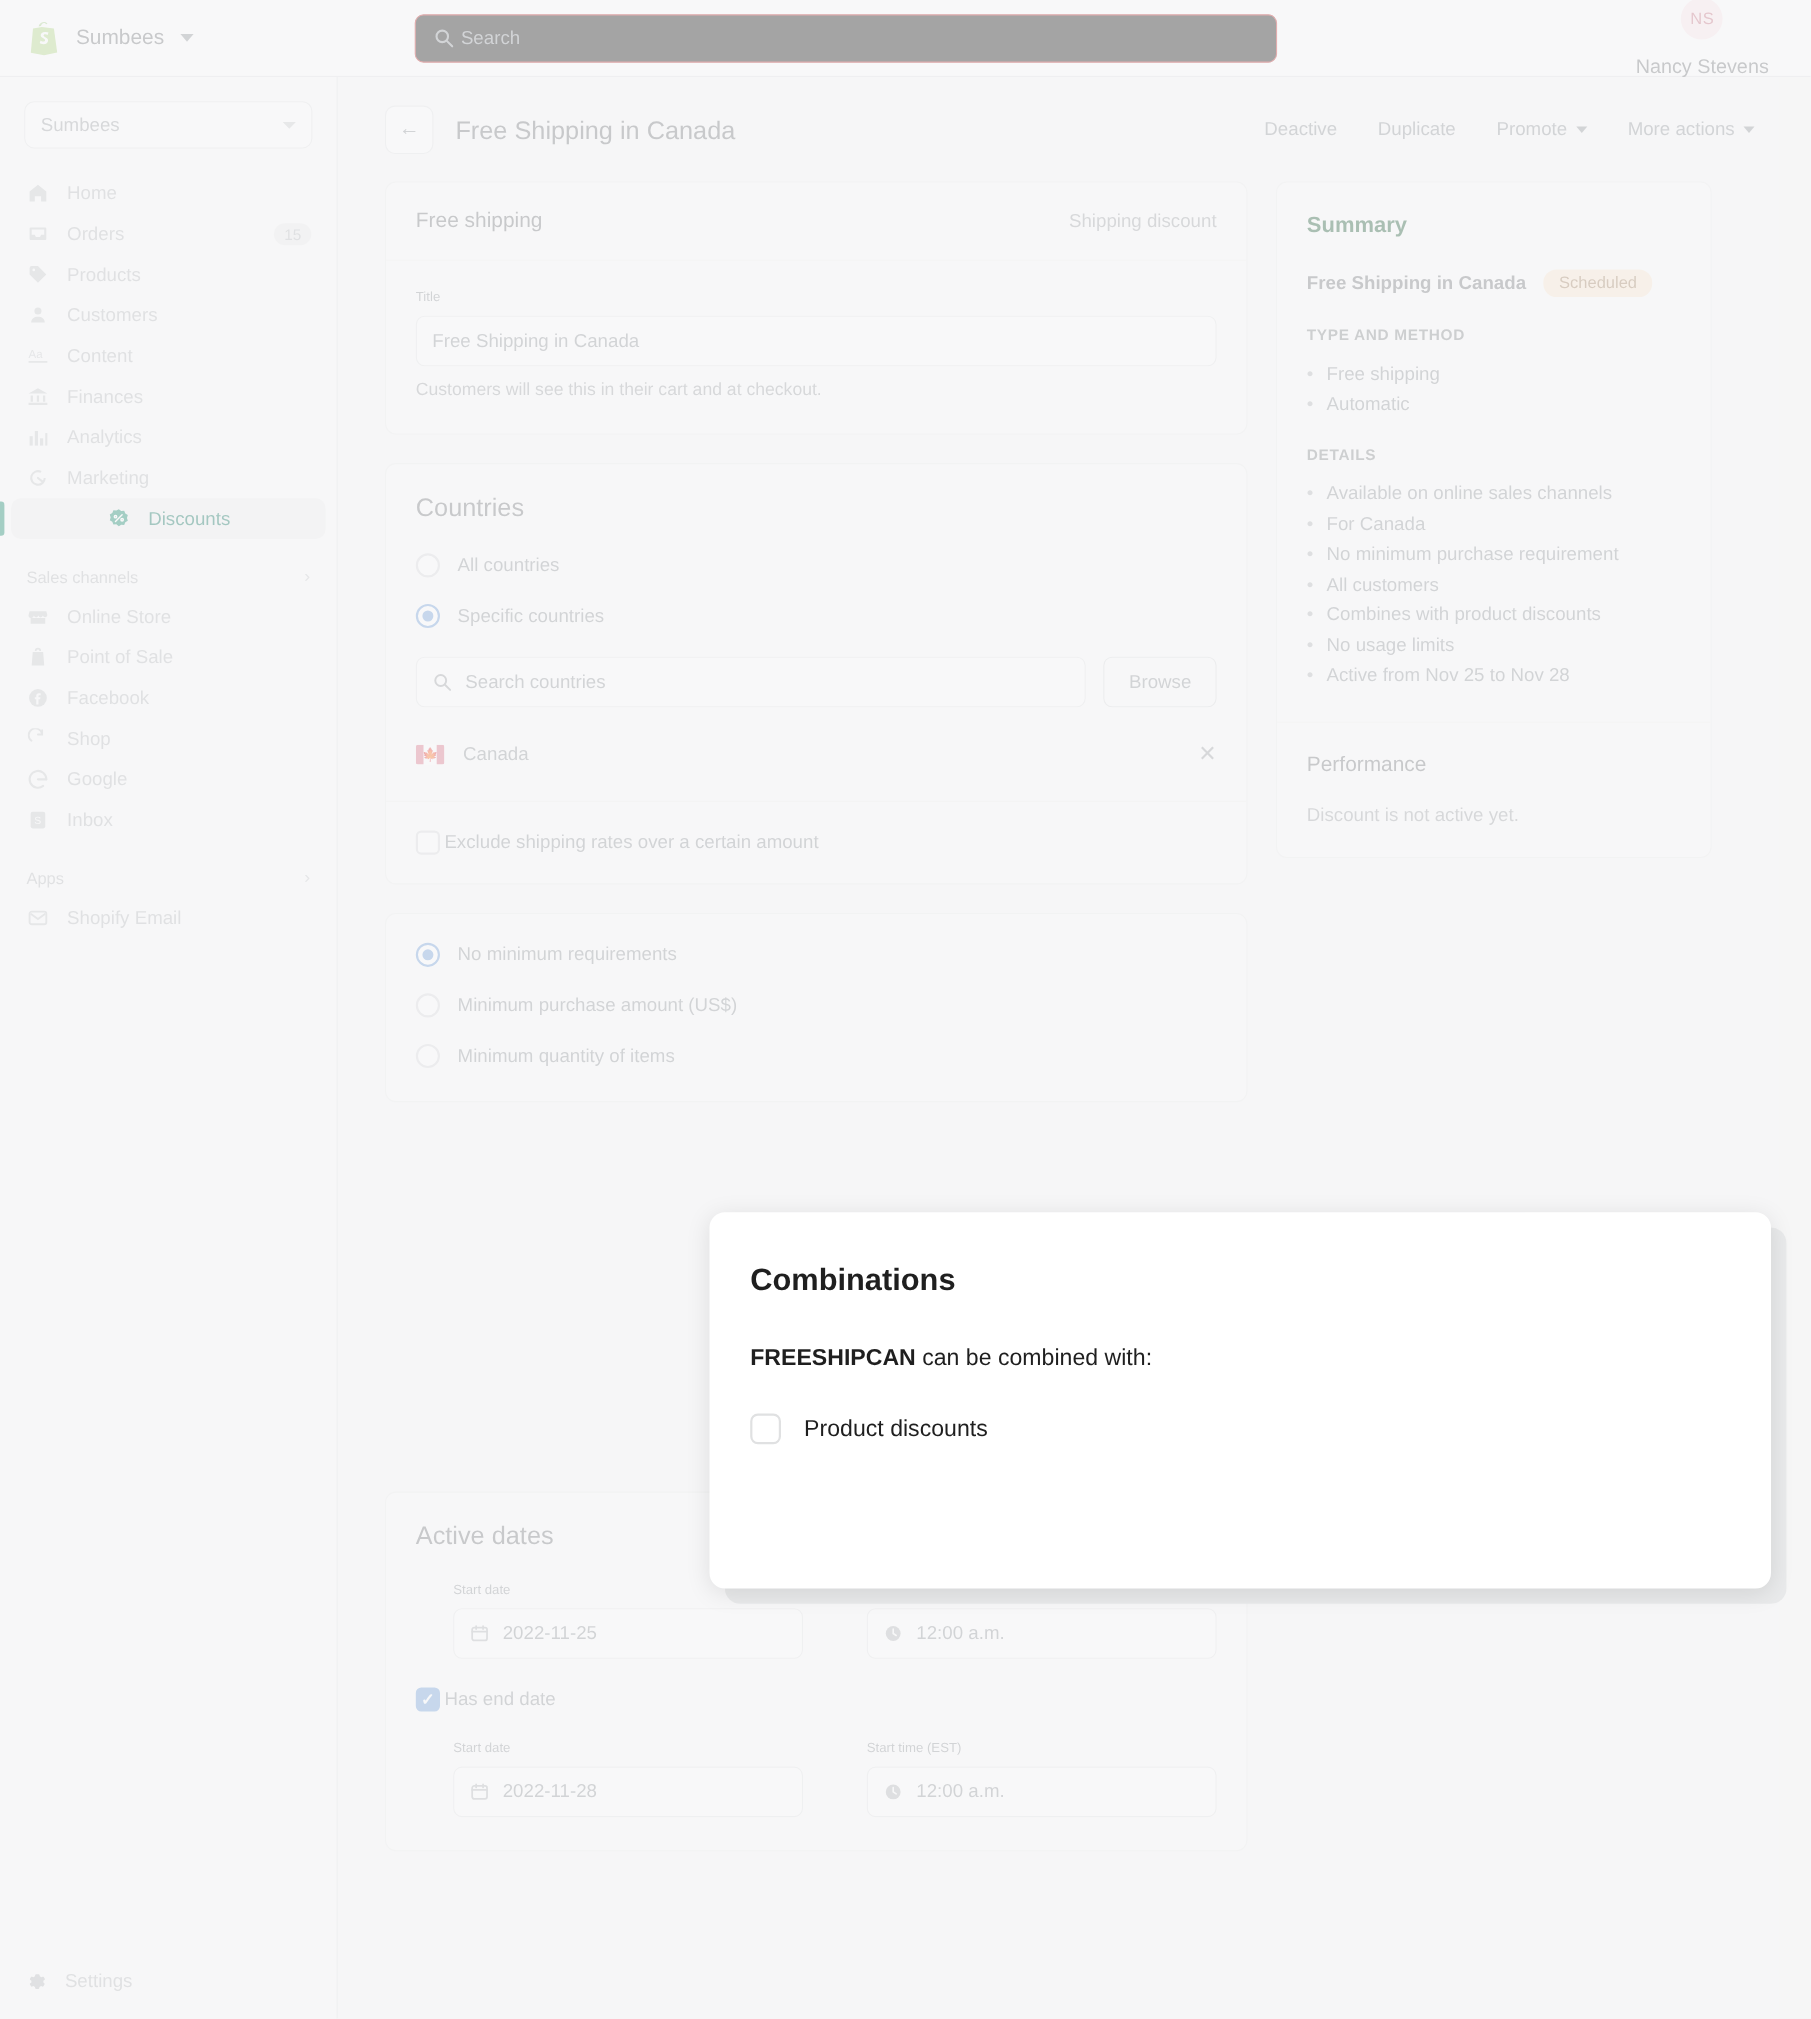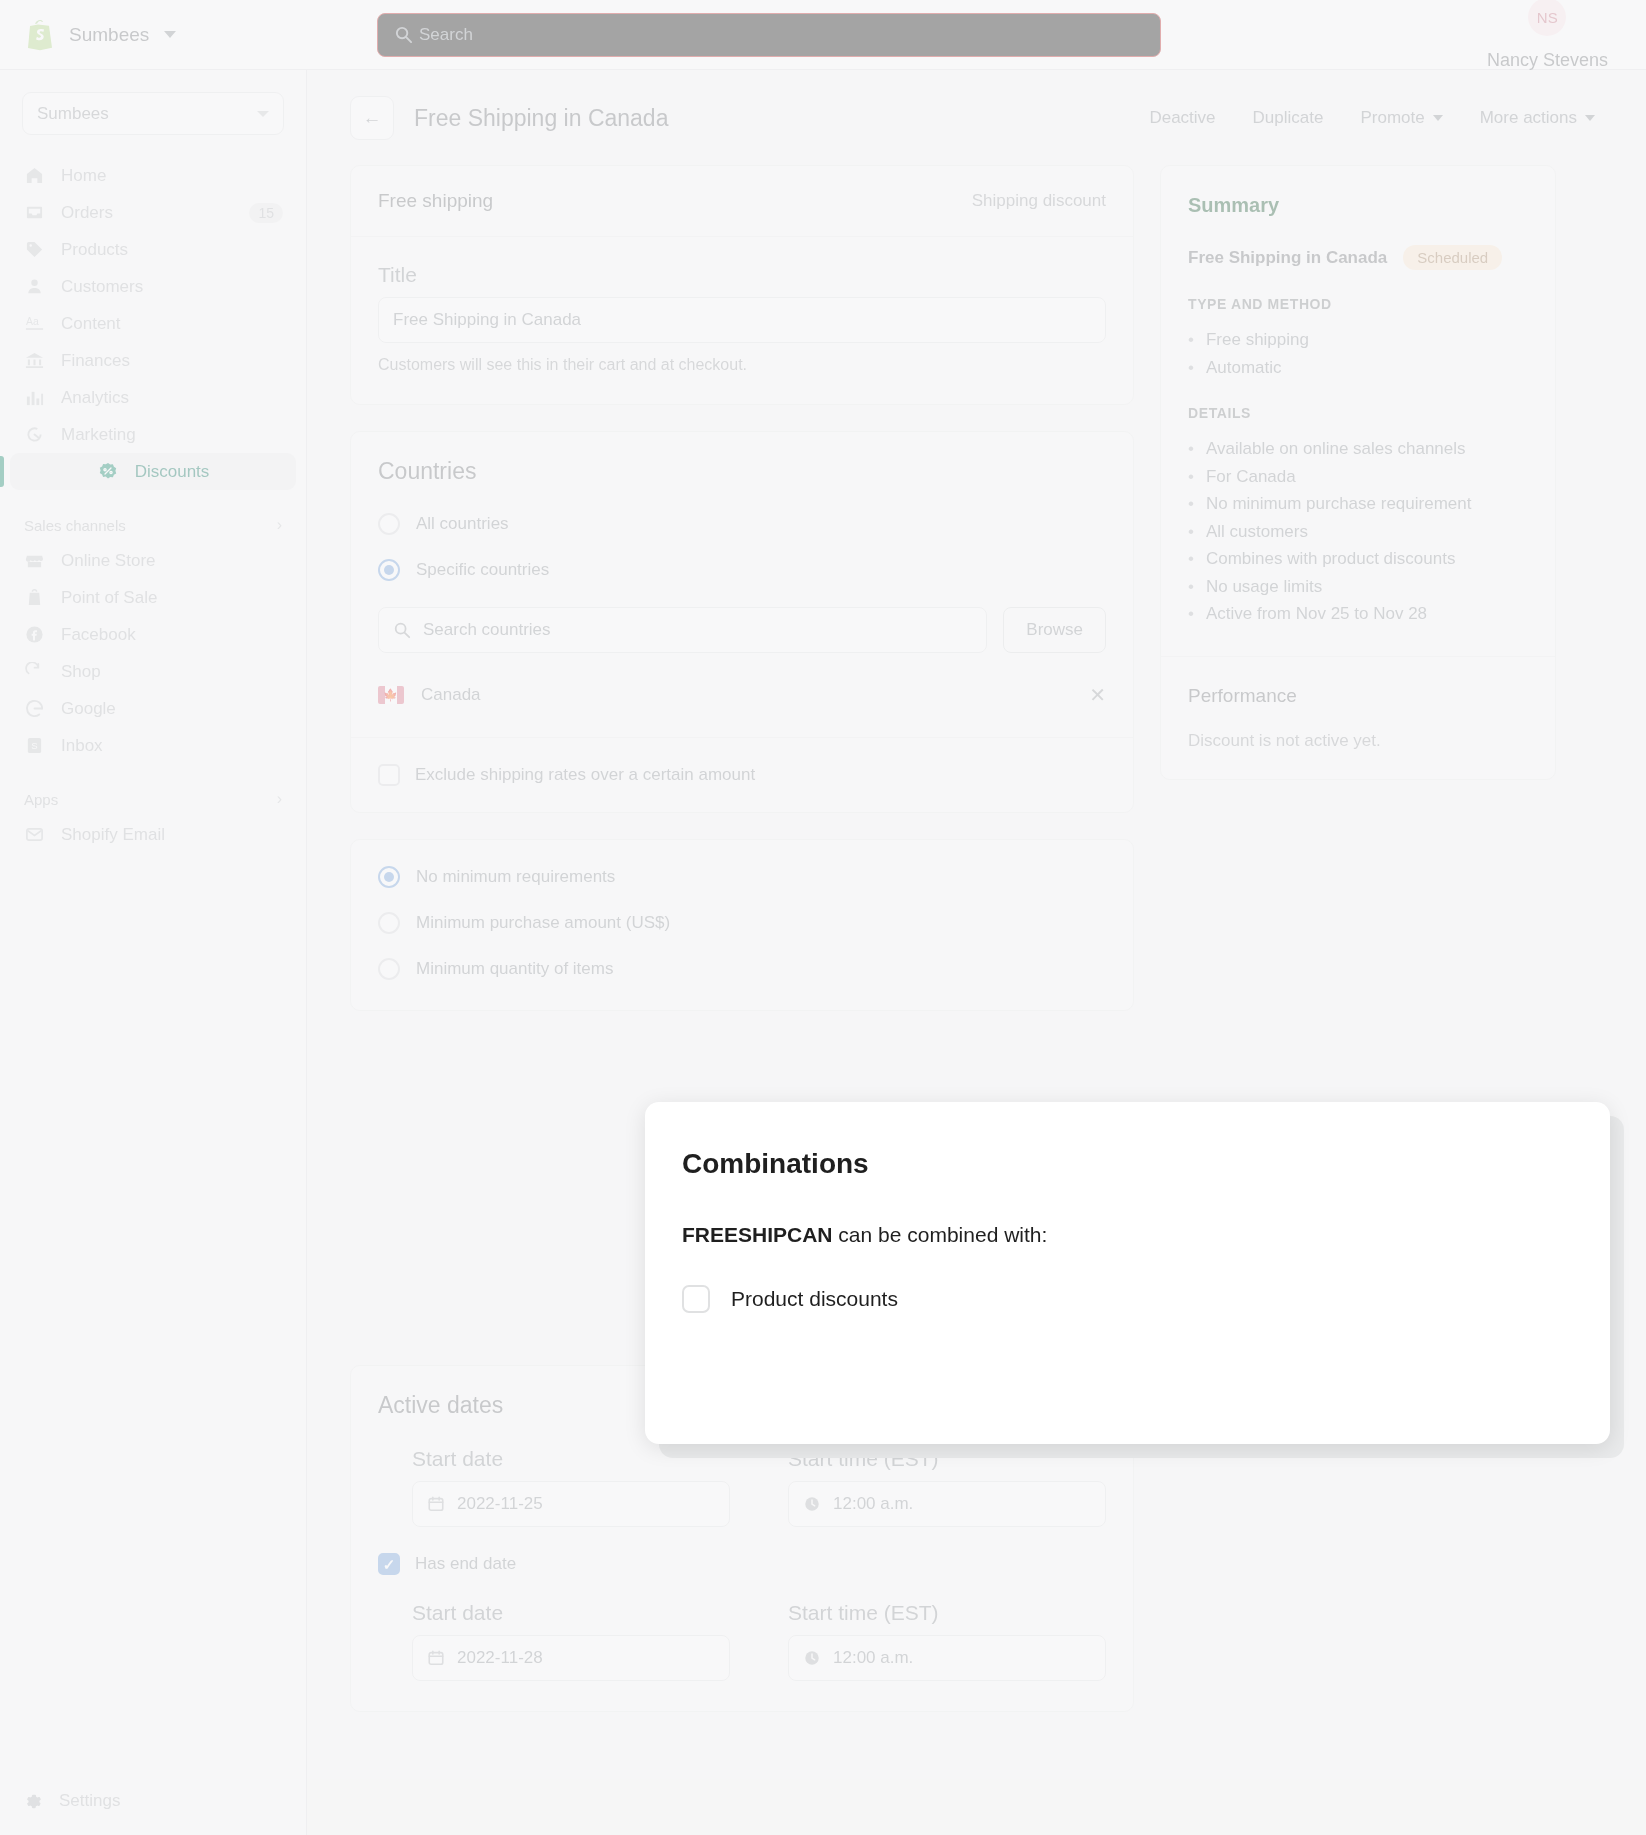--- a/index.html
+++ b/index.html
@@ -111,21 +111,21 @@
   }
   .card-head {
     display: flex; align-items: center; justify-content: space-between;
     padding: 24px 27px; border-bottom: 1px solid #efefef;
   }
   .card-head .t { font-size: 19px; color: #6d7175; }
   .card-head .sub { font-size: 17px; color: #9a9ea2; }
   .card-body { padding: 26px 27px 30px 27px; }
   .card-title { font-size: 23px; color: #6d7175; margin-bottom: 28px; }
 
-  .field-label { font-size: 21px; color: #8c9196; margin-bottom: 10px; }
+  .field-label { font-size: 12px; color: #8c9196; margin-bottom: 10px; }
   .input {
     height: 46px; border: 1px solid #e3e4e6; border-radius: 8px; background: #fff;
     display: flex; align-items: center; padding: 0 14px; gap: 12px;
     font-size: 17px; color: #8c9196;
   }
   .help { font-size: 16px; color: #9a9ea2; margin-top: 13px; }
 
   .radio-row { display: flex; align-items: center; gap: 16px; margin-bottom: 24px; }
   .radio-row:last-child { margin-bottom: 0; }
   .radio {
@@ -148,21 +148,21 @@
     display: flex; align-items: center; gap: 17px; margin-top: 30px;
     font-size: 17px; color: #8c9196;
   }
   .country-row .x { margin-left: auto; font-size: 20px; color: #9a9ea2; }
   .flag-ca { width: 26px; height: 18px; position: relative; border-radius: 2px; overflow: hidden; background: #fff; flex: 0 0 26px; }
   .flag-ca::before, .flag-ca::after { content: ""; position: absolute; top: 0; bottom: 0; width: 7px; background: #d9697f; }
   .flag-ca::before { left: 0; } .flag-ca::after { right: 0; }
   .flag-leaf { position: absolute; left: 50%; top: 50%; transform: translate(-50%,-50%); color: #d9697f; font-size: 12px; line-height: 1; }
 
   .card-divider { border-top: 1px solid #efefef; }
-  .check-row { display: flex; align-items: center; gap: 15px; padding: 26px 27px; }
+  .check-row { display: flex; align-items: center; gap: 4px; padding: 26px 27px; }
   .checkbox {
     width: 22px; height: 22px; border-radius: 5px; border: 2px solid #d8dadd;
     background: #fff; flex: 0 0 22px; display: flex; align-items: center; justify-content: center;
   }
   .checkbox.checked { background: #6a9bd8; border-color: #6a9bd8; }
   .checkbox.checked::after { content: "✓"; color: #fff; font-size: 15px; line-height: 1; font-weight: bold; }
   .check-label { font-size: 17px; color: #8c9196; }
 
   
   .sum-card { background: #fcfcfc; border: 1px solid #eceded; border-radius: 10px; }

